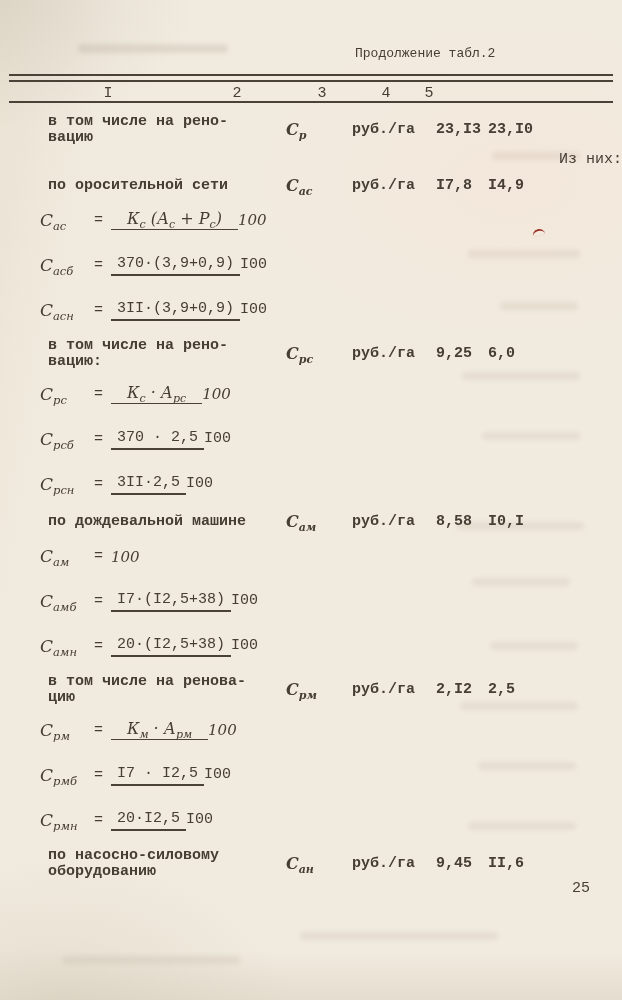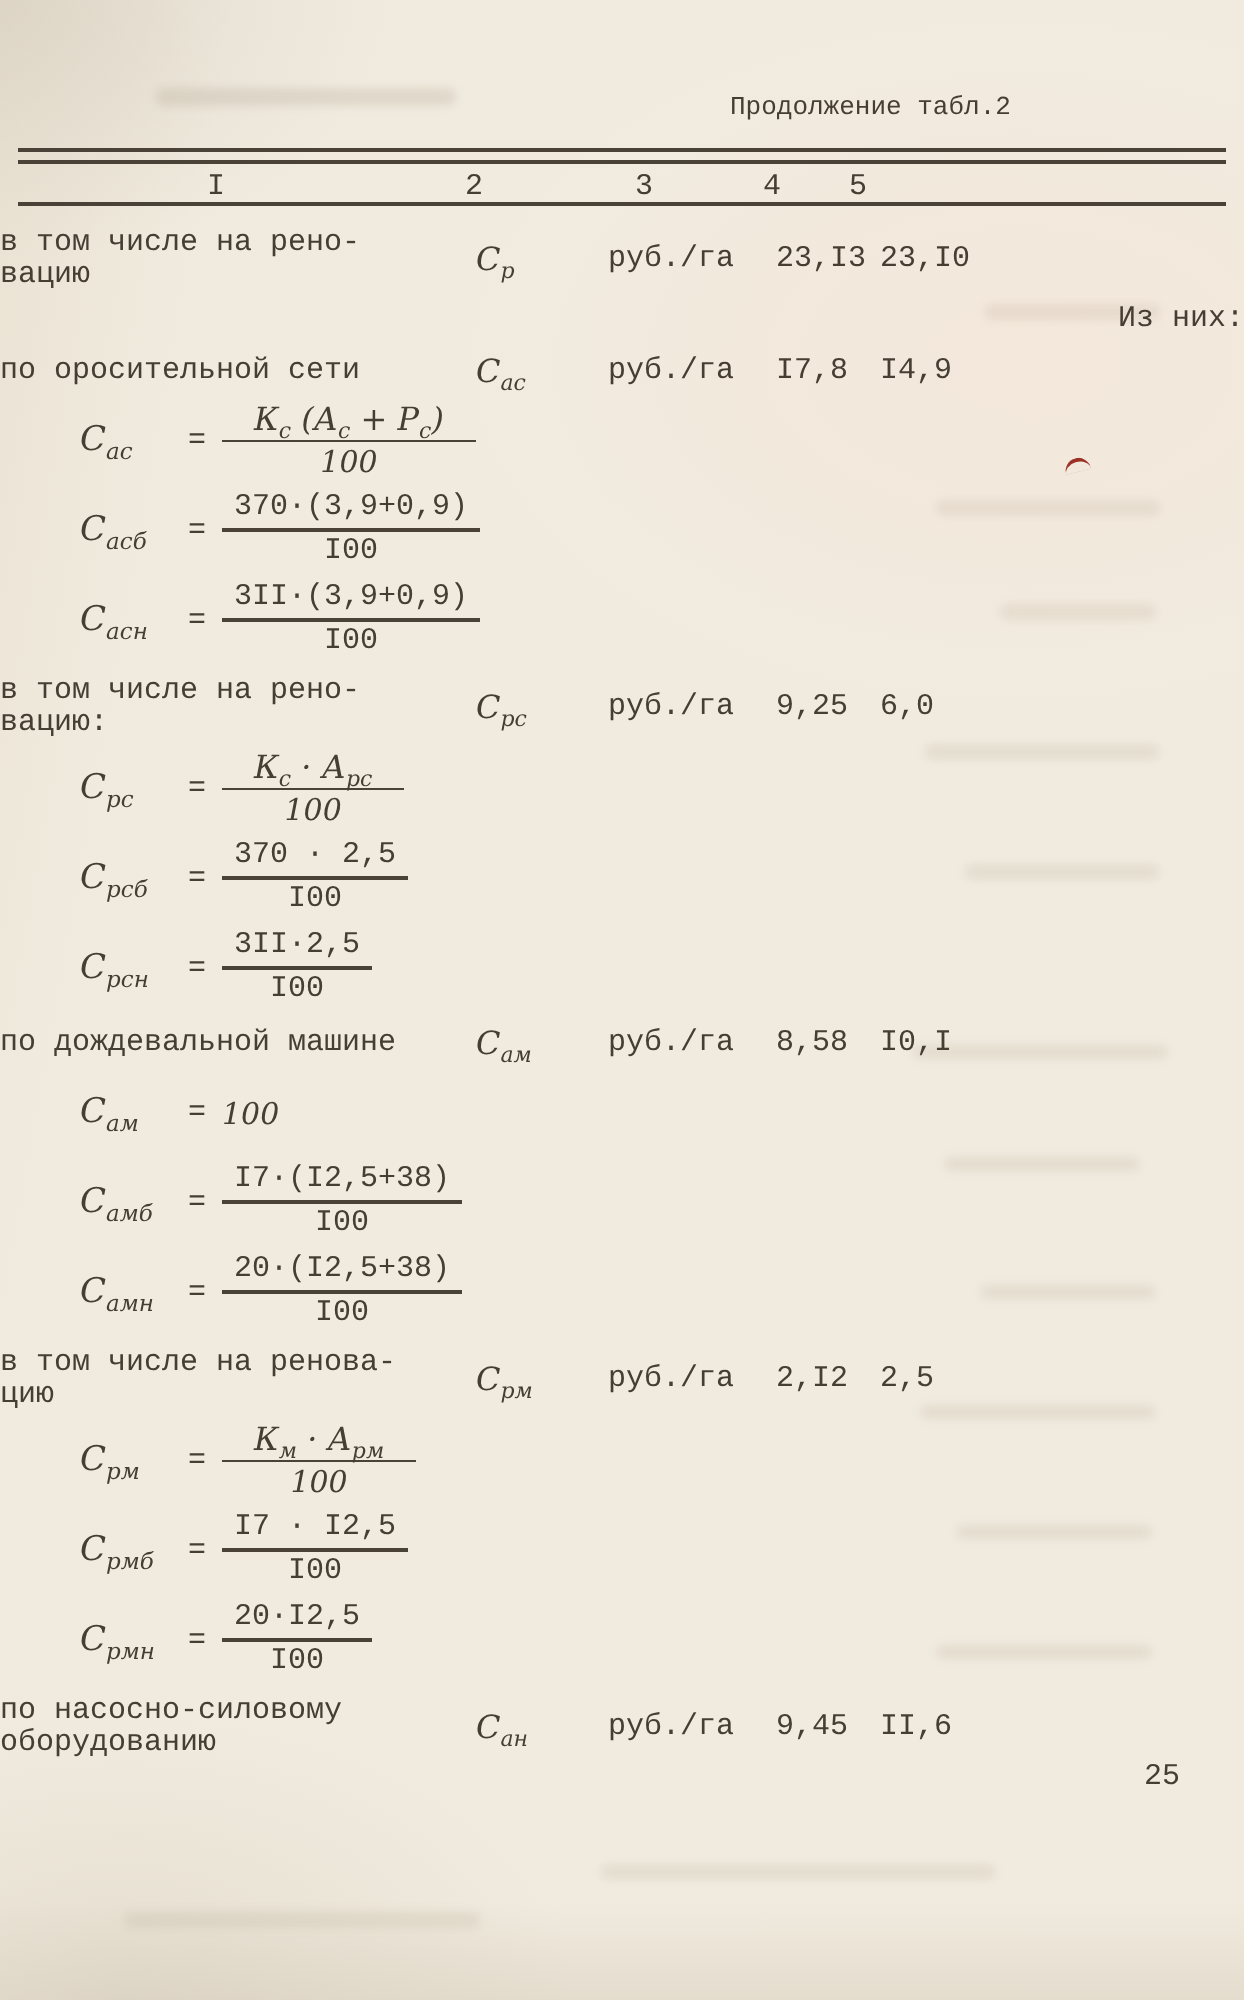--- a/index.html
+++ b/index.html
@@ -25,42 +25,42 @@
   .g6{left:482px;top:432px;width:98px;height:8px;}
   .g7{left:456px;top:522px;width:128px;height:8px;}
   .g8{left:472px;top:578px;width:98px;height:8px;}
   .g9{left:490px;top:642px;width:88px;height:8px;}
   .g10{left:460px;top:702px;width:118px;height:8px;}
   .g11{left:478px;top:762px;width:98px;height:8px;}
   .g12{left:468px;top:822px;width:108px;height:8px;}
   .g13{left:300px;top:932px;width:198px;height:8px;}
   .g14{left:62px;top:956px;width:178px;height:8px;}
 
-  .title{position:absolute;left:365px;top:46px;font-size:13px;letter-spacing:0;white-space:nowrap;}
+  .title{position:absolute;left:355px;top:46px;font-size:13px;letter-spacing:0;white-space:nowrap;}
   .rule-double{position:absolute;left:9px;right:9px;top:74px;height:4px;
     border-top:2px solid #4b4237;border-bottom:2px solid #4b4237;}
   .rule-single{position:absolute;left:9px;right:9px;top:101px;height:2px;background:#4b4237;}
   .colhead{position:absolute;top:85px;font-size:15px;transform:translateX(-50%);}
   .ch1{left:108px}.ch2{left:237px}.ch3{left:322px}.ch4{left:386px}.ch5{left:429px}
 
   .body{position:absolute;left:0;top:106px;width:622px;}
 
-  .t-row{display:flex;align-items:center;margin-top:8px;font-size:15px;}
+  .t-row{display:flex;align-items:center;margin-top:8px;padding-left:48px;font-size:15px;font-weight:bold;}
   .t-row .lbl{width:238px;}
   .t-row .lbl div{line-height:15.5px;}
   .t-row .sym{width:66px;font-family:"DejaVu Serif","Liberation Serif",serif;font-style:italic;font-size:16px;}
   .t-row .unit{width:84px;}
   .t-row .v4{width:52px;}
   .t-row .v5{flex:1;}
   .t-note{margin:6px 0 0 8px;font-size:15px;text-align:right;}
 
   .formula{display:flex;align-items:center;margin:5px 0 0 40px;height:40px;}
   .formula .lhs{font-family:"DejaVu Serif","Liberation Serif",serif;font-style:italic;font-size:17px;min-width:52px;}
   .formula .eq{margin:0 8px 0 2px;font-size:15px;}
-  .frac{display:inline-flex;flex-direction:column;align-items:center;}
+  .frac{display:inline-flex;align-items:flex-start;}
   .frac .num{line-height:18px;border-bottom:2px solid #4b4237;padding:0 6px 1px;font-size:15px;}
   .frac .den{line-height:18px;padding-top:1px;font-size:15px;}
   .formula.handwritten .num{font-family:"DejaVu Serif","Liberation Serif",serif;font-style:italic;font-size:16px;padding:0 16px 1px;border-bottom-width:1.5px;}
   .formula.handwritten .den{font-family:"DejaVu Serif","Liberation Serif",serif;font-style:italic;font-size:15px;}
   sub{font-size:11px;line-height:0;}
   .lhs sub{font-size:11.5px;}
 
   .pageno{position:absolute;left:572px;top:880px;font-size:15px;}
   .red-mark{position:absolute;left:532px;top:229px;width:13px;height:5px;
     border-top:2px solid #9c3127;border-radius:50% / 100% 100% 0 0;transform:rotate(-14deg);}

